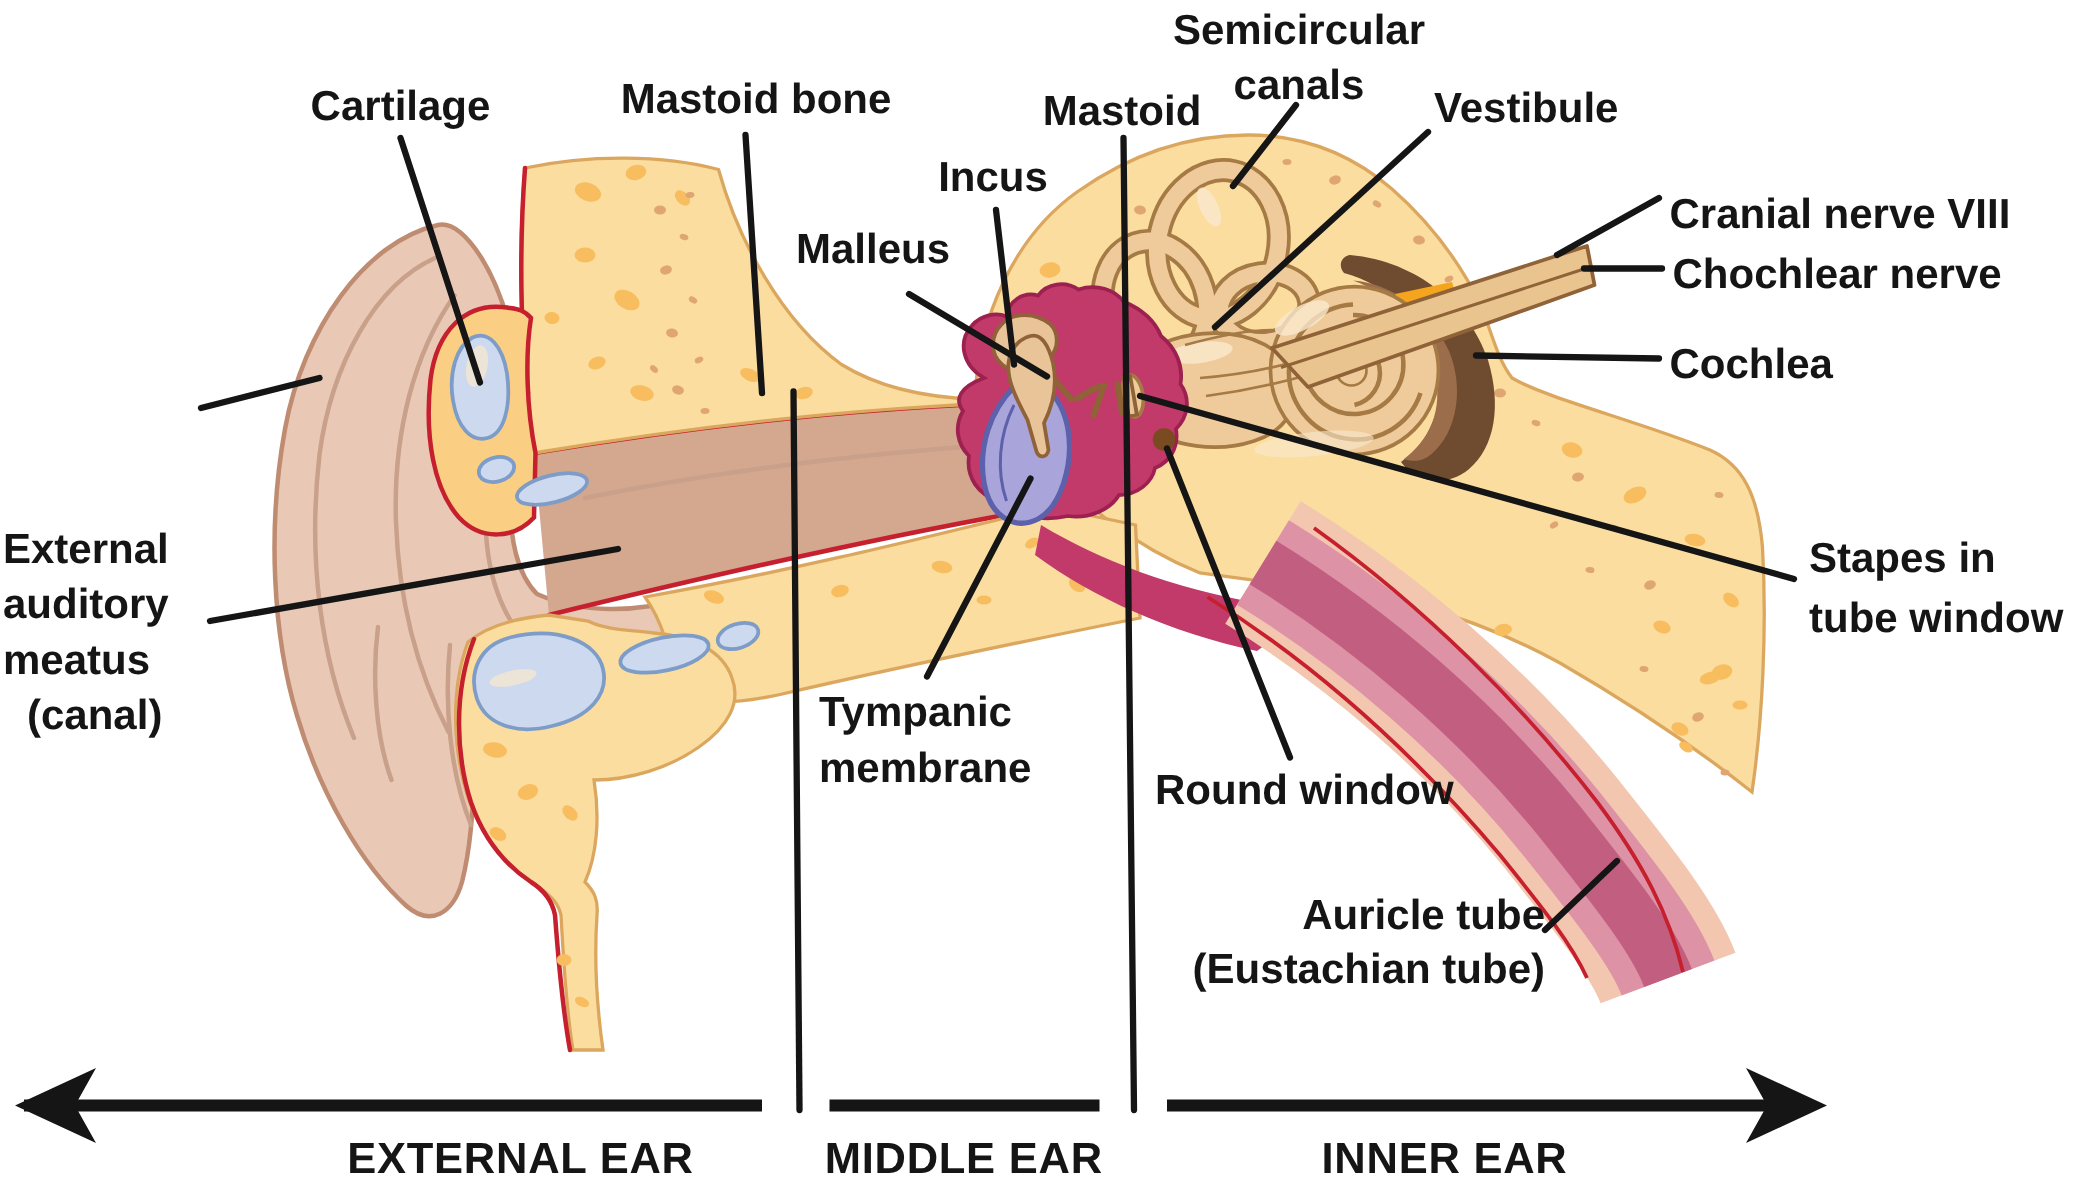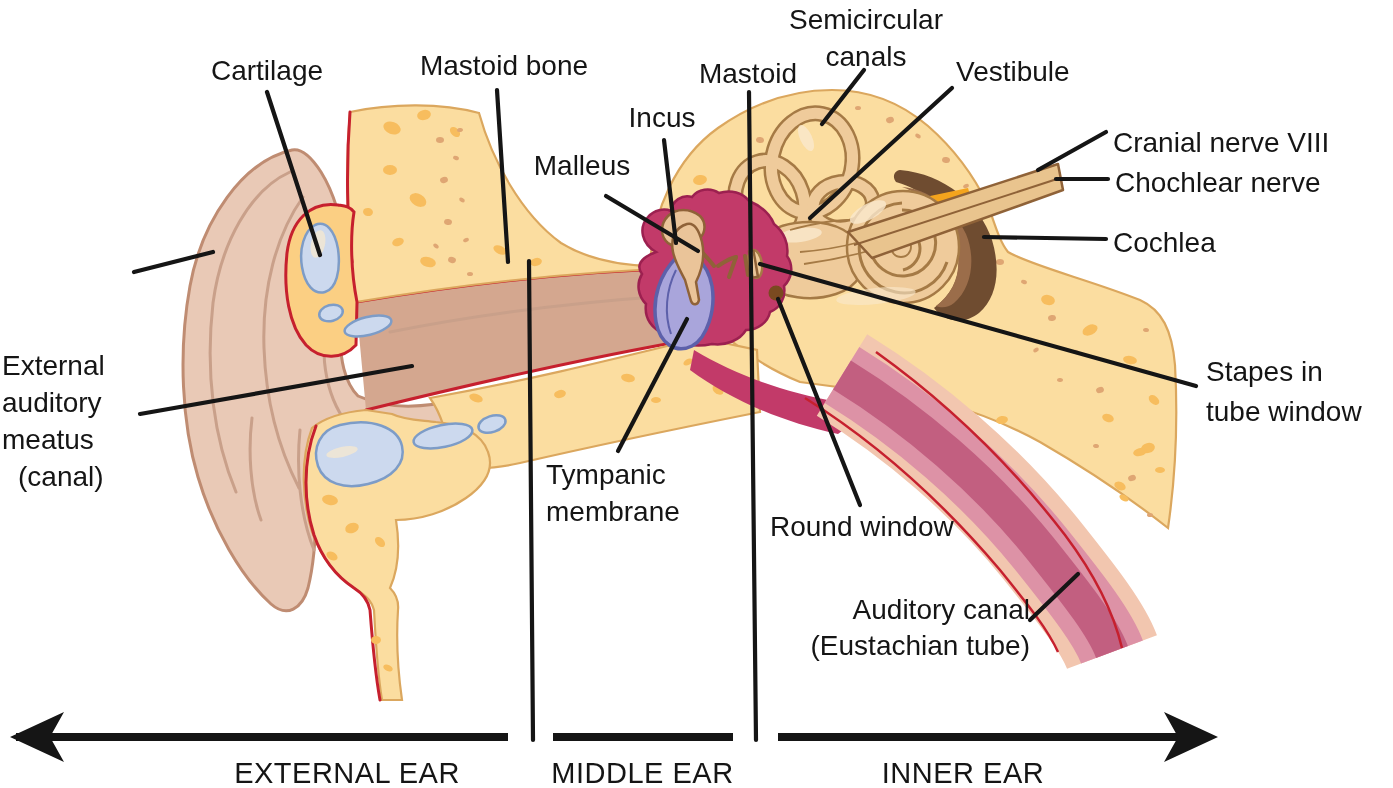--- a/index.html
+++ b/index.html
@@ -1,19 +1,19 @@
 <!DOCTYPE html>
 <html style="--c-background: #ffffff; --c-ink: #151515; --c-red: #c6202e; --c-skin: #e9c9b6; --c-skin-edge: #bf8c72; --c-skin-fold: #c9a08a; --c-canal: #d4a78f; --c-bone: #fbdda0; --c-bone-edge: #dba75e; --c-speckle: #f7bd5e; --c-crumb: #dfa673; --c-cart-bg: #fbcf83; --c-cart-blue: #ccd9ee; --c-cart-blue-edge: #7d9cc7; --c-crimson: #c23a69; --c-crimson-edge: #9c2050; --c-membrane: #a9a5db; --c-membrane-edge: #5d60aa; --c-ossicle: #eac499; --c-ossicle-edge: #8f6238; --c-labyrinth: #efcb9b; --c-labyrinth-edge: #a57a45; --c-labyrinth-hi: #fae9cd; --c-brown-dark: #6f4c30; --c-brown-mid: #9b6d4a; --c-wedge: #f4a41d; --c-nerve: #e9c48e; --c-tube-light: #f2c6af; --c-tube-pink: #dd92a6; --c-tube-deep: #c25f80; --c-window-dot: #7a4a20;"><head>
 <meta charset="utf-8">
 <style>
   html,body{margin:0;padding:0;background:#fff;}
   #stage{position:relative;width:1393px;height:788px;background:var(--c-background,#fff);overflow:hidden;
          font-family:"Liberation Sans", sans-serif;}
   #art{position:absolute;left:0;top:0;}
-  .lbl{position:absolute;font-size:28px;line-height:1.25;color:var(--c-ink,#141414);white-space:nowrap;}
+  .lbl{position:absolute;font-size:28px;line-height:1.25;color:var(--c-ink,#141414);white-space:nowrap;font-weight:bold;}
   .ctr{text-align:center;}
   .rgt{text-align:right;}
   .sec{font-size:29px;letter-spacing:0.5px;}
   
   .skin{fill:var(--c-skin);stroke:var(--c-skin-edge);stroke-width:3;}
   .fold{fill:none;stroke:var(--c-skin-fold);stroke-width:3;stroke-linecap:round;}
   .canalFill{fill:var(--c-canal);}
   .redline{fill:none;stroke:var(--c-red);stroke-width:3;stroke-linecap:round;}
   .bone{fill:var(--c-bone);stroke:var(--c-bone-edge);stroke-width:2.2;}
   .cart{fill:var(--c-cart-bg);stroke:var(--c-red);stroke-width:3;}
@@ -311,20 +311,20 @@
   <div class="lbl" style="left:1206px;top:352px;line-height:40px">
     <div>Stapes in</div>
     <div>tube window</div>
   </div>
   <div class="lbl" style="left:546px;top:456px;line-height:37px">
     <div>Tympanic</div>
     <div>membrane</div>
   </div>
   <div class="lbl" style="left:770px;top:509px"><span>Round window</span></div>
   <div class="lbl rgt" style="left:748px;top:592px;width:282px;line-height:36px">
-    <div>Auditory canal</div>
+    <div>Auricle tube</div>
     <div>(Eustachian tube)</div>
   </div>
 
   <div class="lbl sec ctr" style="left:214px;top:755px;width:266px"><span>EXTERNAL EAR</span></div>
   <div class="lbl sec ctr" style="left:540px;top:755px;width:205px"><span>MIDDLE EAR</span></div>
   <div class="lbl sec ctr" style="left:858px;top:755px;width:210px"><span>INNER EAR</span></div>
 </div>
 
 </body></html>

